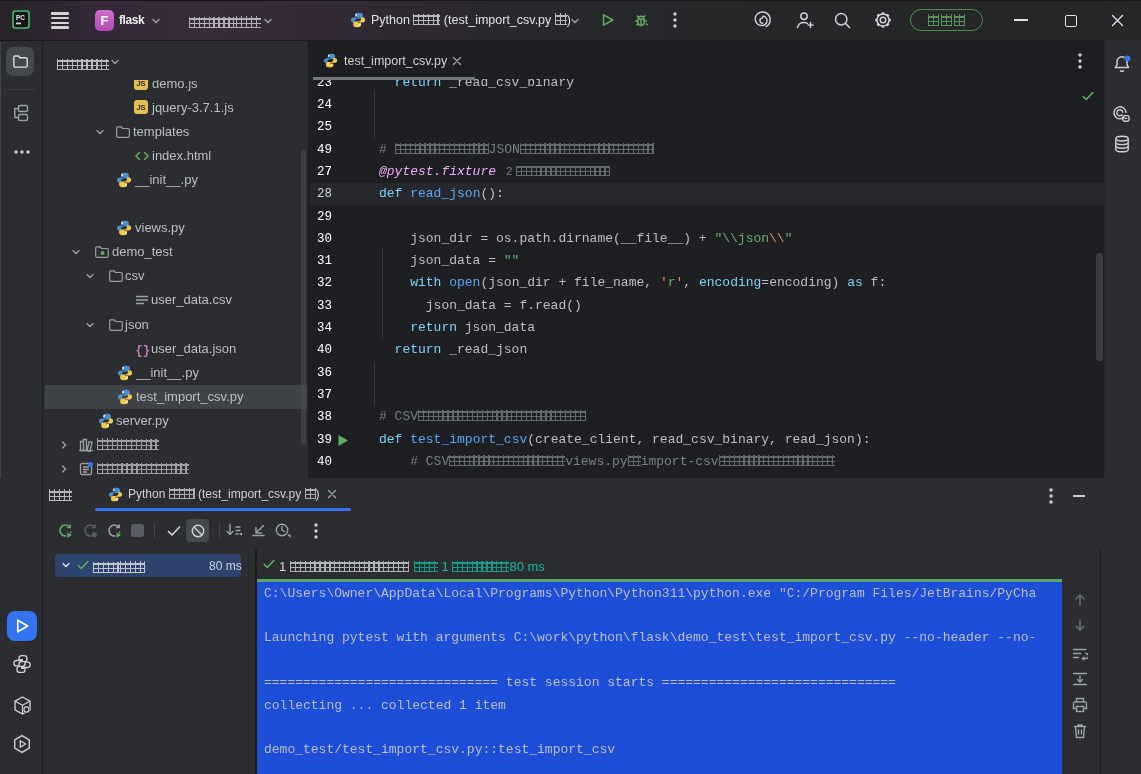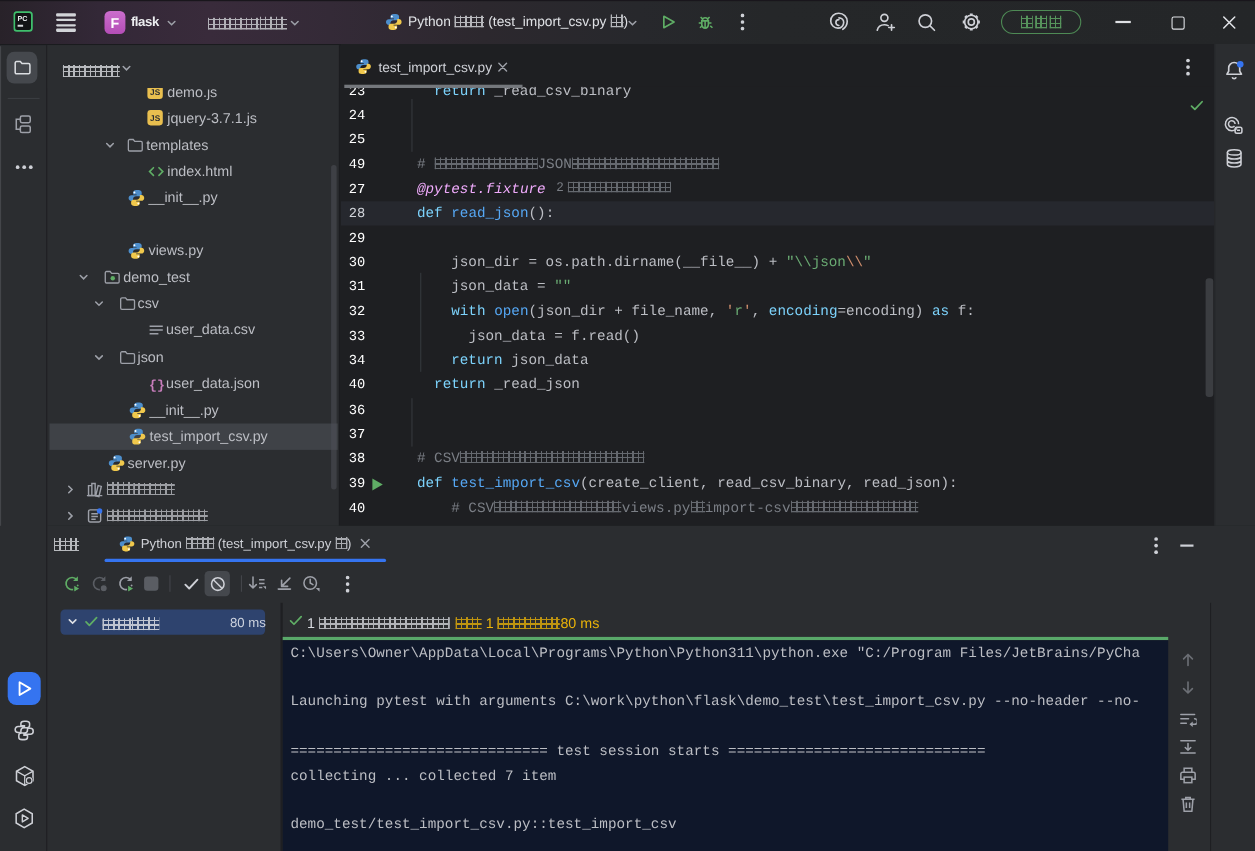--- a/index.html
+++ b/index.html
@@ -14,21 +14,21 @@
   background:linear-gradient(90deg,#282229 0,#332837 90px,#392b3b 190px,#342a37 300px,#2c282e 440px,#27282c 580px,#252729 700px,#242628 1141px);
   border-top:1px solid #19161c;border-bottom:1px solid #1a1b1e;}
 #leftstrip{left:0;top:41px;width:43px;height:733px;background:#2b2d30;border-right:1px solid #1e1f22;}
 #project{left:43px;top:41px;width:266px;height:437px;background:#2b2d30;border-right:1px solid #1a1b1e;overflow:hidden;font-size:13px;color:#bcbec4;}
 #editor{left:310px;top:40px;width:794px;height:438px;background:#1e1f22;overflow:hidden;}
 #rightstrip{left:1104px;top:40px;width:37px;height:438px;background:#2b2d30;border-left:1px solid #26282b;}
 #bottom{left:43px;top:478px;width:1098px;height:296px;background:#2b2d30;font-size:13px;}
 .cl{position:absolute;white-space:pre;font-family:"Liberation Mono",monospace;font-size:13px;color:#bcbec4;height:22.3px;line-height:22.3px;}
 .ln{position:absolute;left:0;width:22px;text-align:right;font-family:"Liberation Mono",monospace;font-size:12.5px;color:#ffffff;height:22.3px;line-height:22.3px;}
 .kw{color:#7dd3fc;} .fn{color:#56a8f5;} .st{color:#6aab73;} .cm{color:#7a7e85;} .dec{color:#f0abfc;font-style:italic;} .esc{color:#cf8e6d;}
-#console{position:absolute;left:214px;top:104px;width:805px;height:192px;background:#0f172a;overflow:hidden;}
+#console{position:absolute;left:214px;top:104px;width:805px;height:192px;background:#1d4ed8;overflow:hidden;}
 .con{position:absolute;white-space:pre;font-family:"Liberation Mono",monospace;font-size:13px;color:#bcbec4;height:22.4px;line-height:22.4px;}
 .trow{position:absolute;left:0;width:266px;height:24px;}
 .trow span.t{position:absolute;top:4px;white-space:nowrap;}
 </style></head>
 <body>
 <div id="app">
 <svg width="0" height="0" style="position:absolute">
       <defs>
 <symbol id="pyl" viewBox="0 0 16 16">
  <path fill="#4d8ecb" d="M7.9.8C6.2.8 5 1.6 5 3v1.9h3.2v.6H3.5C2 5.5.9 6.6.9 8.1s1.1 2.6 2.6 2.6h1.4V9.2c0-1.5 1.3-2.7 2.8-2.7h3c1.2 0 2.1-.9 2.1-2.1V3c0-1.4-1.3-2.2-3-2.2z"></path>
@@ -459,27 +459,27 @@
 <svg class="i" style="left:33px;top:80px" width="14" height="14" viewBox="0 0 16 16">
         <use href="#check"></use>
       </svg>
 <div class="abs" style="left:50px;top:81.5px;color:#e8eaed"><i class="jp" style="width:27px"></i><i class="jp" style="width:25px;height:12px"></i></div>
 <div class="abs" style="left:166px;top:81px;color:#ccd2de;font-size:12px">80 ms</div>
 <div class="abs" style="left:212px;top:70px;width:2px;height:226px;background:#1e1f22"></div>
 <svg class="i" style="left:219px;top:79px" width="14" height="14" viewBox="0 0 16 16">
         <use href="#check"></use>
       </svg>
 <div class="abs" style="left:236px;top:81px;color:#d6d9de">1 <i class="jp" style="width:119px"></i></div>
-<div class="abs" style="left:371px;top:81px;color:#eab308"><i class="jp" style="width:24px"></i> 1 <i class="jp" style="width:57px"></i>80 ms</div>
+<div class="abs" style="left:371px;top:81px;color:#14b8a6"><i class="jp" style="width:24px"></i> 1 <i class="jp" style="width:57px"></i>80 ms</div>
 <div class="abs" style="left:214px;top:101px;width:805px;height:3px;background:#59a869"></div>
 <div id="console">
 <div class="con" style="left:7px;top:0.5px">C:\Users\Owner\AppData\Local\Programs\Python\Python311\python.exe "C:/Program Files/JetBrains/PyCha</div>
 <div class="con" style="left:7px;top:45.3px">Launching pytest with arguments C:\work\python\flask\demo_test\test_import_csv.py --no-header --no-</div>
 <div class="con" style="left:7px;top:90.1px">============================== test session starts ==============================</div>
-<div class="con" style="left:7px;top:112.5px">collecting ... collected 7 item</div>
+<div class="con" style="left:7px;top:112.5px">collecting ... collected 1 item</div>
 <div class="con" style="left:7px;top:157.29999999999998px">demo_test/test_import_csv.py::test_import_csv</div>
 </div>
 <svg class="i" style="left:1030px;top:115px" width="14" height="14" viewBox="0 0 14 14">
         <g fill="none" stroke="#6b6e74" stroke-width="1.5" stroke-linecap="round" stroke-linejoin="round">
           <path d="M7 12V2M3 6l4-4 4 4"></path>
         </g>
       </svg>
 <svg class="i" style="left:1030px;top:140px" width="14" height="14" viewBox="0 0 14 14">
         <g fill="none" stroke="#6b6e74" stroke-width="1.5" stroke-linecap="round" stroke-linejoin="round">
           <path d="M7 2v10M3 8l4 4 4-4"></path>

